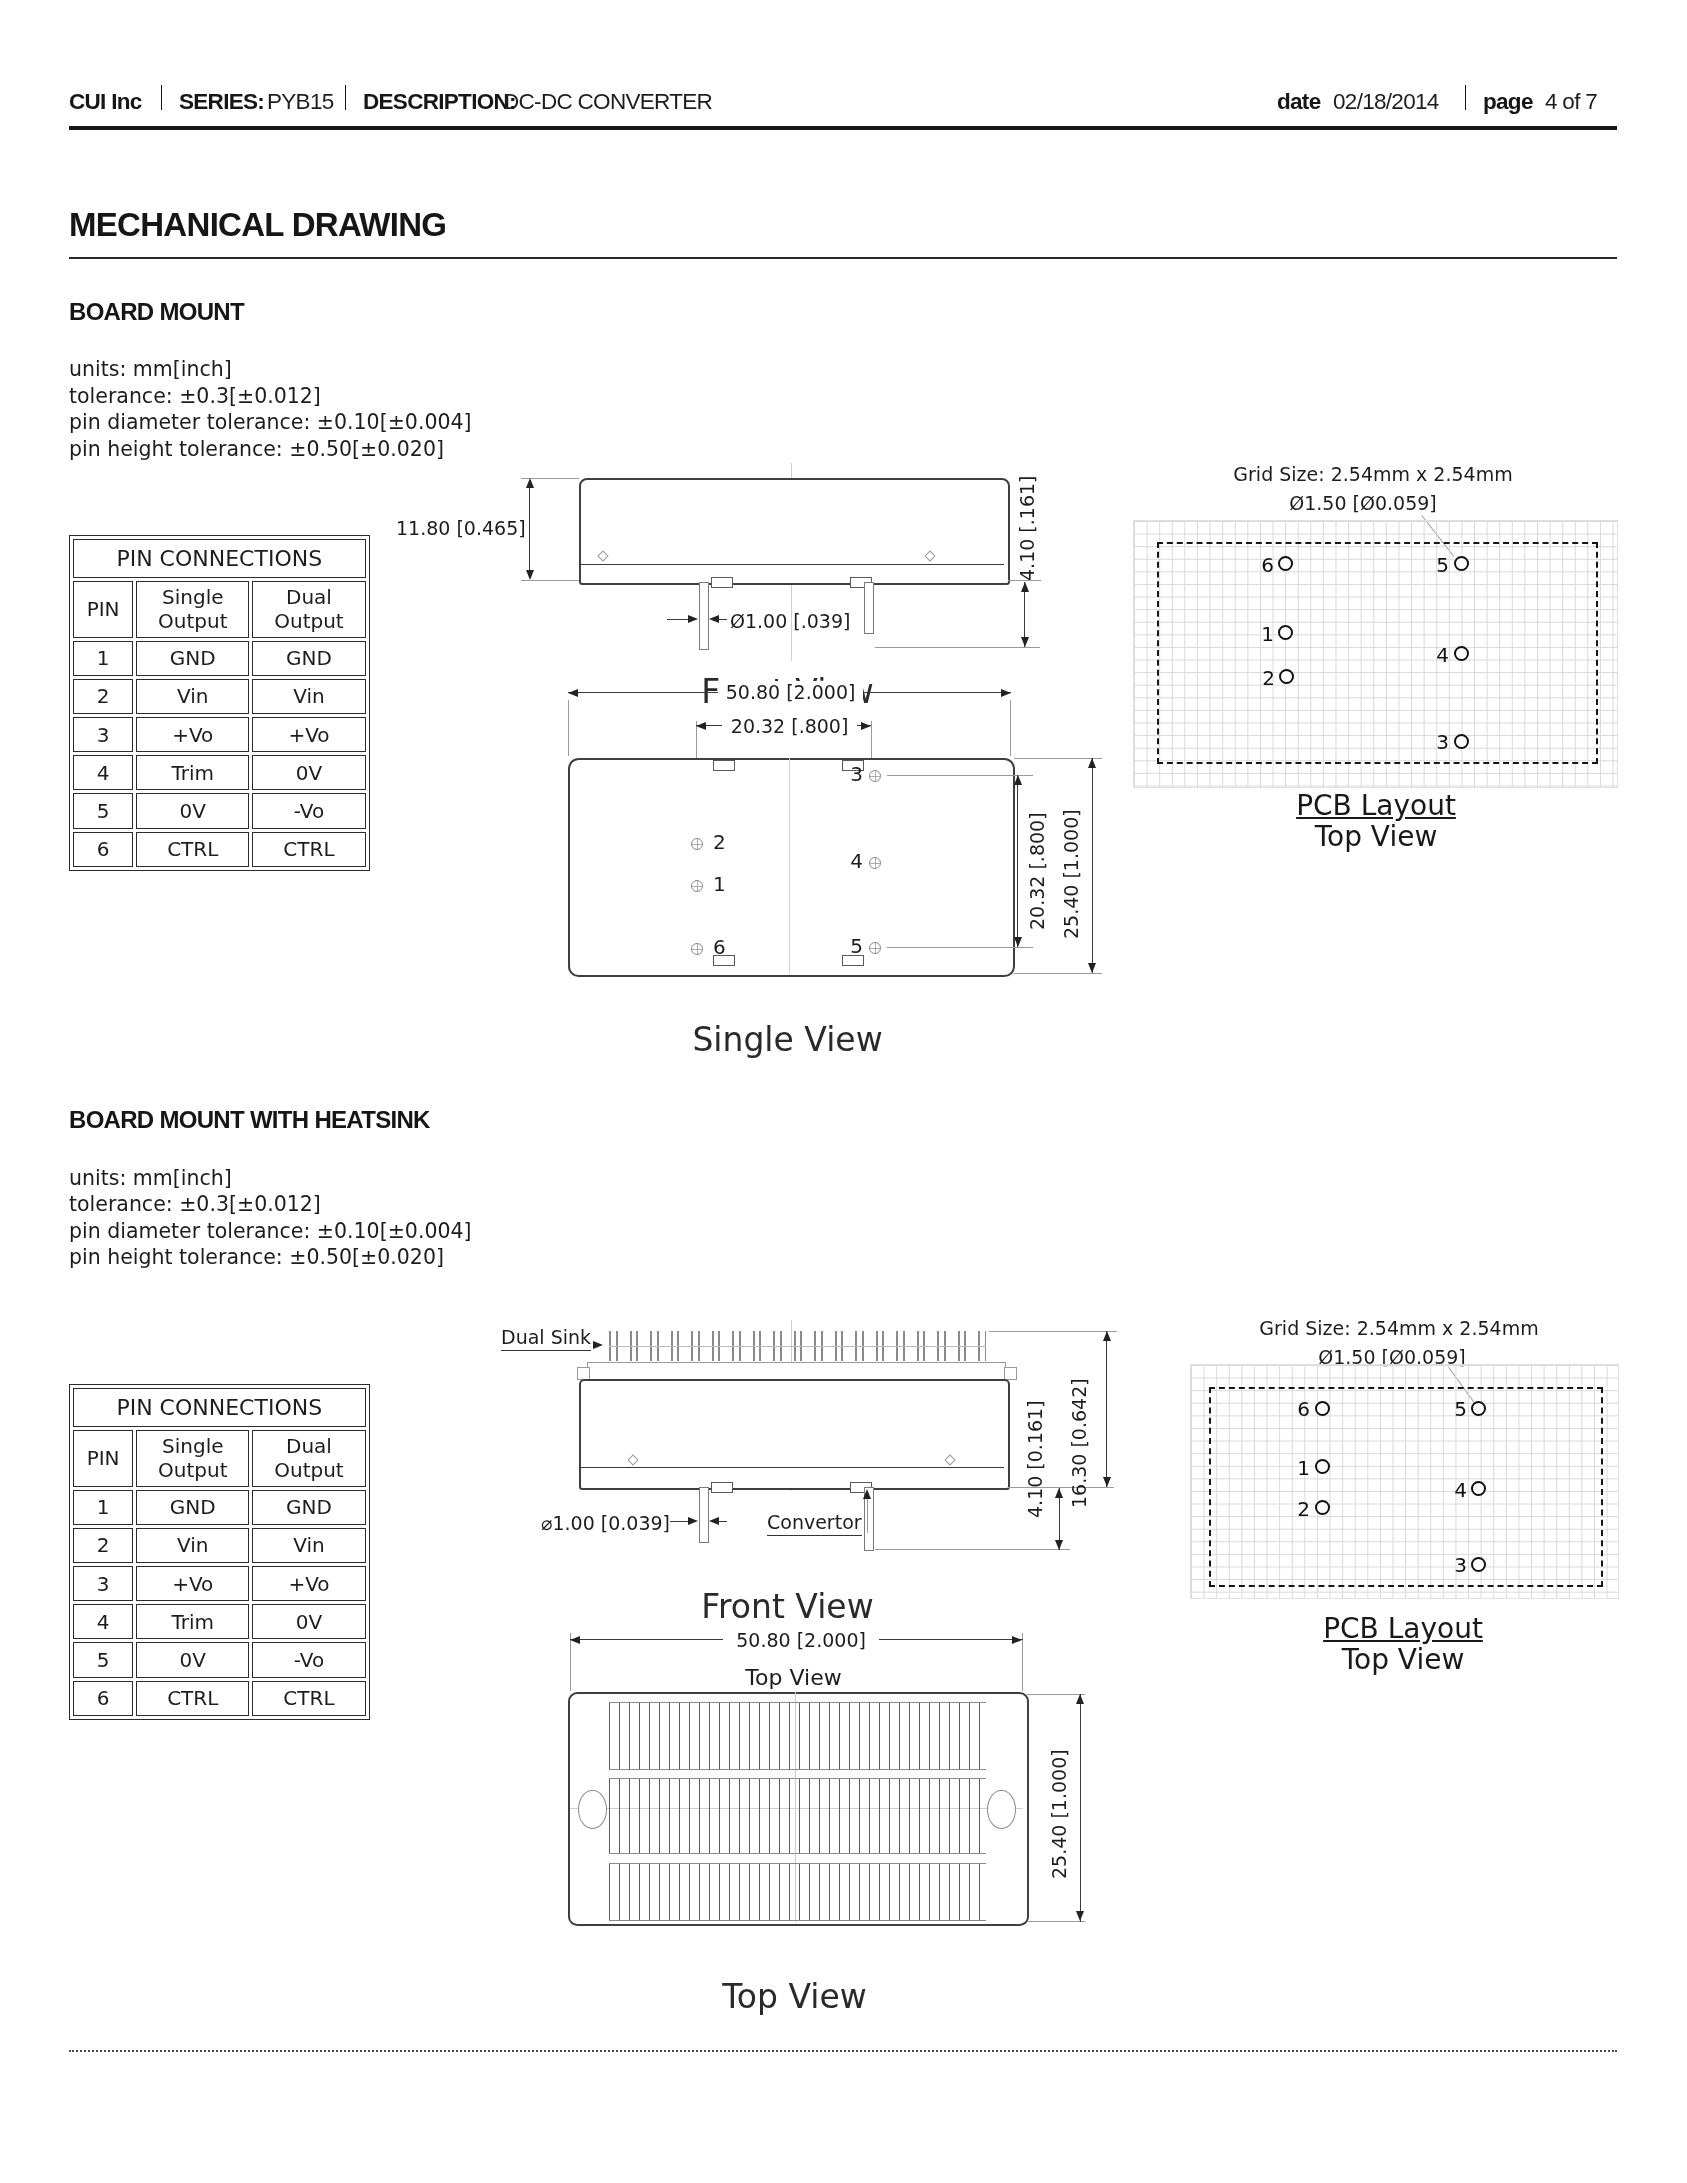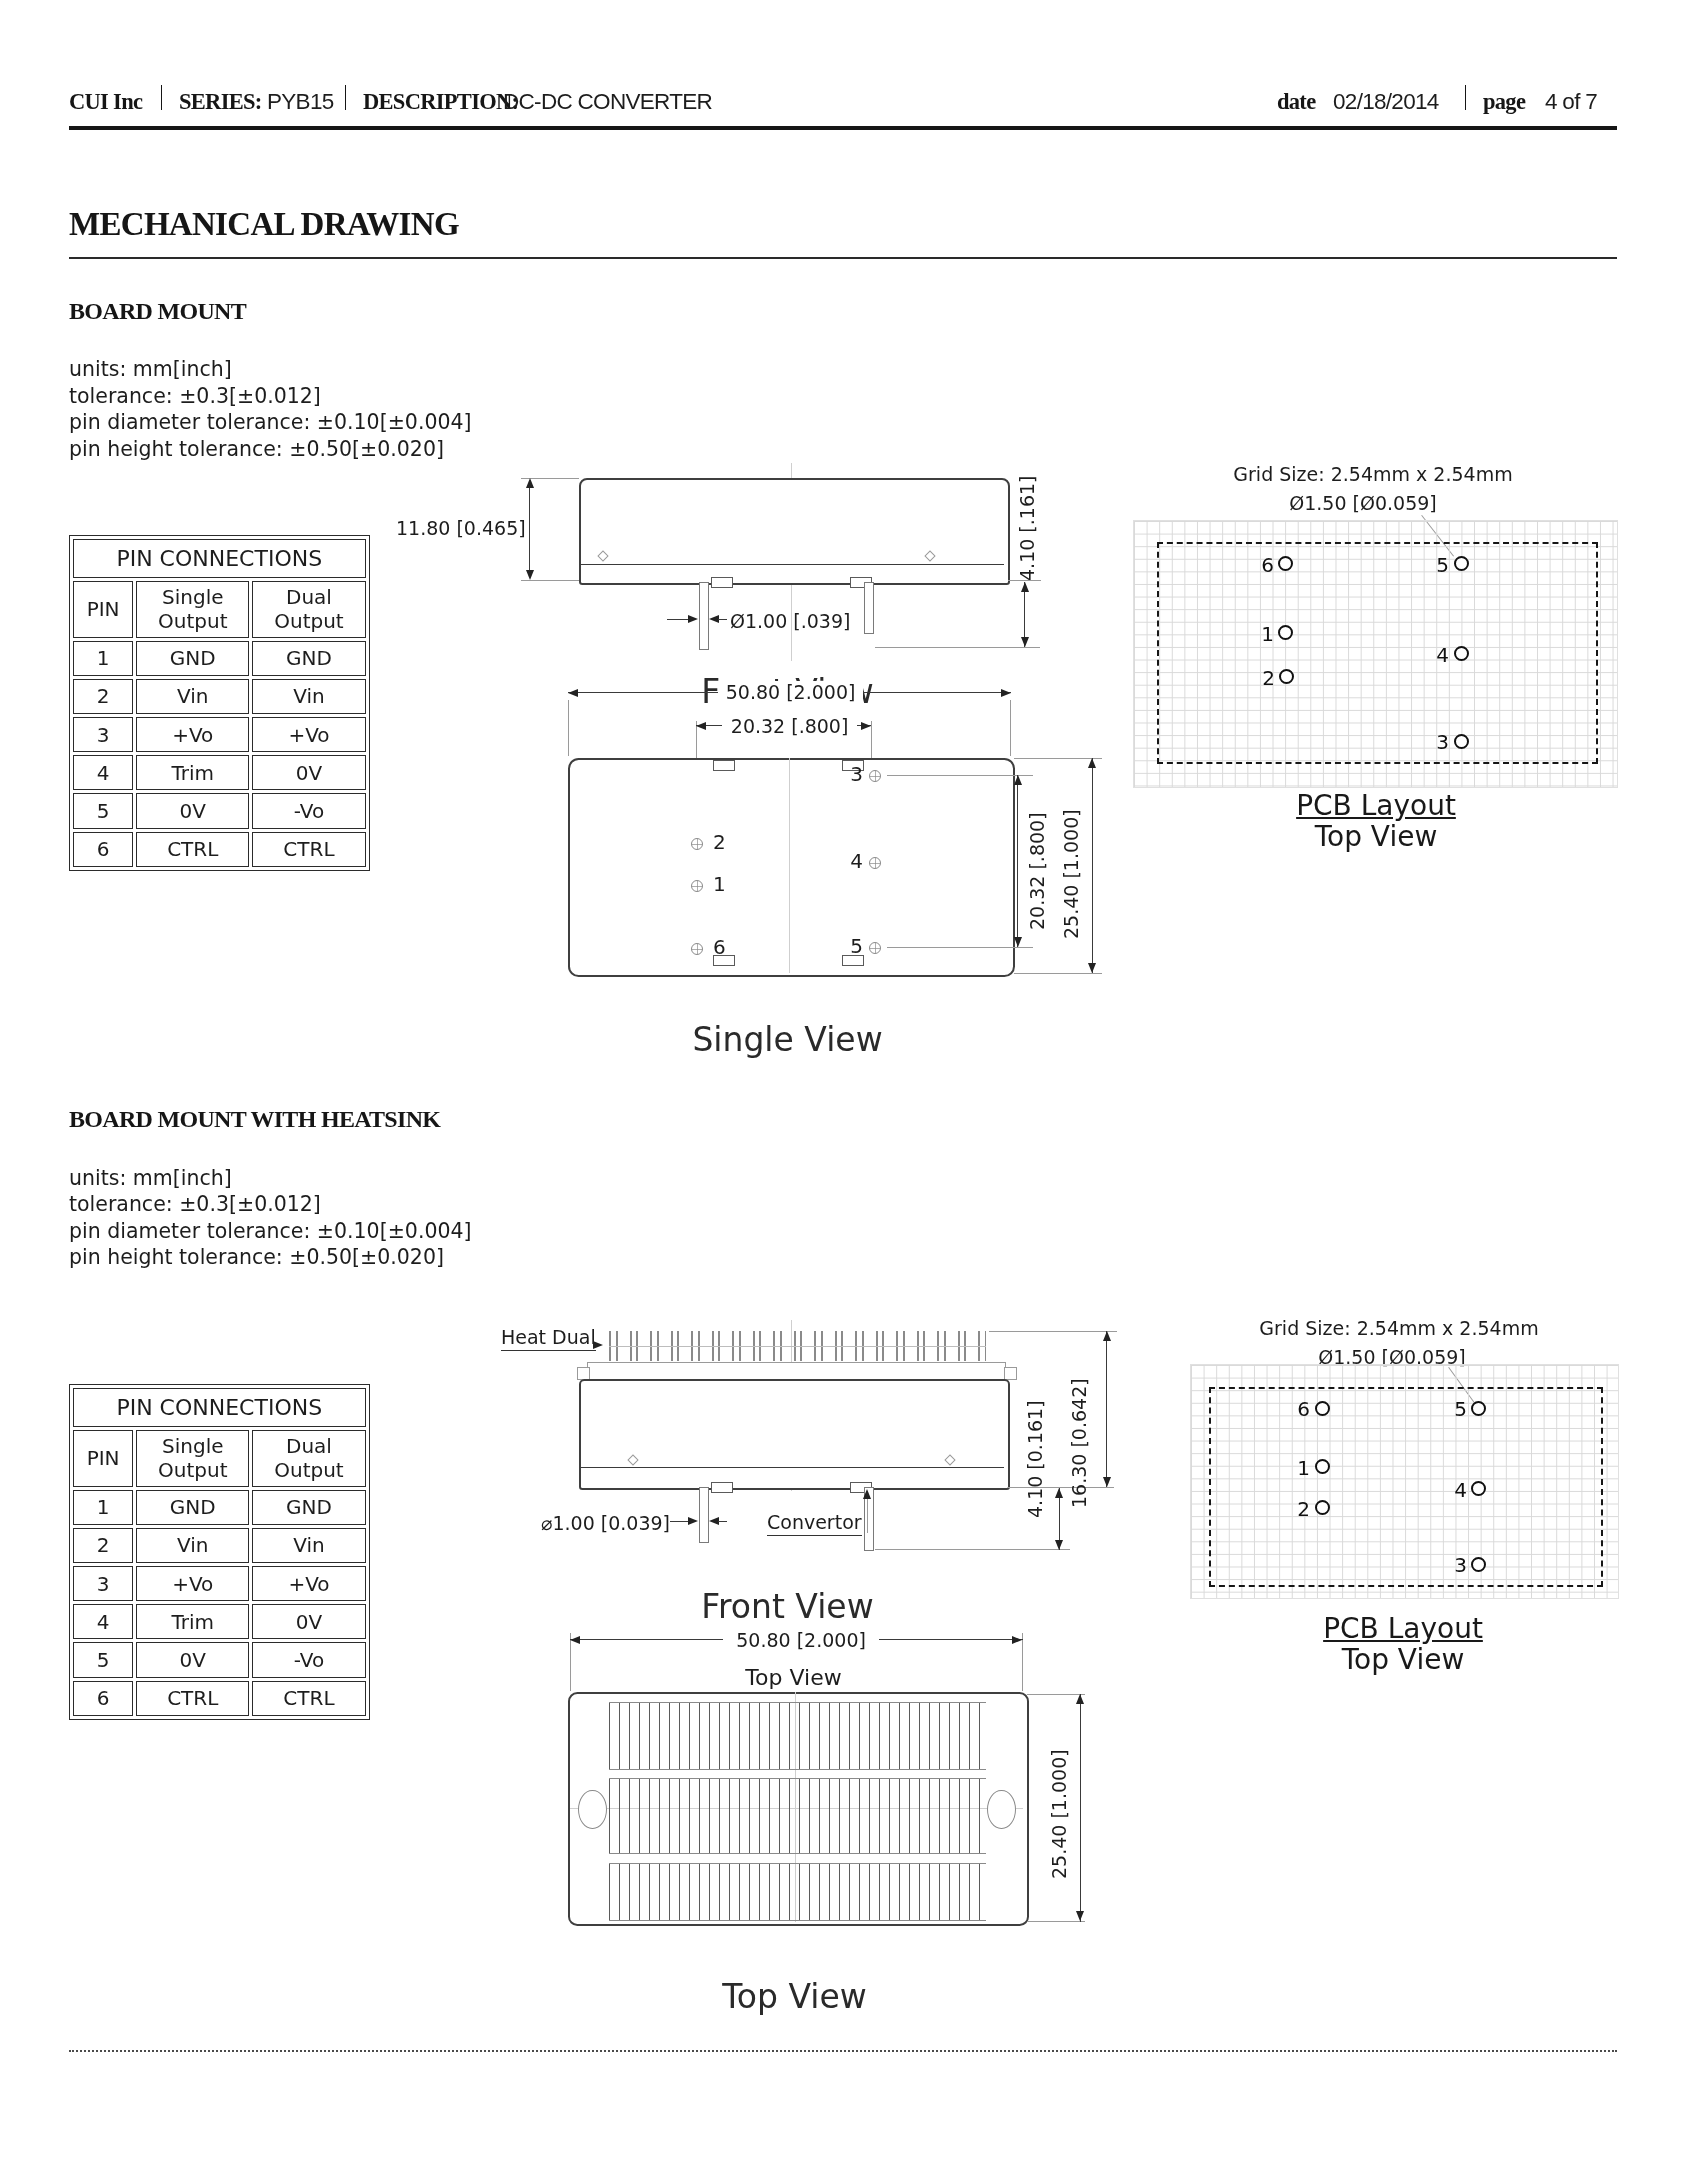--- a/index.html
+++ b/index.html
@@ -1,20 +1,20 @@
 <!DOCTYPE html>
 <html style="font-size:10.6px"><head>
 <meta charset="utf-8">
 <style>
   html,body{margin:0;padding:0;background:#ffffff;}
   .page{position:relative;width:1687px;height:2183px;background:#fff;overflow:hidden;
         font-family:"DejaVu Sans",sans-serif;color:#1d1d1d;}
   .abs{position:absolute;}
   
-  .hcond{position:absolute;font-family:Liberation Serif, serif;font-weight:bold;
+  .hcond{position:absolute;font-family:Liberation Sans, sans-serif;font-weight:bold;
          color:#161616;letter-spacing:-0.7px;white-space:nowrap;}
   
   .txt{position:absolute;white-space:nowrap;}
   .dim{position:absolute;font-size:19px;color:#1d1d1d;white-space:nowrap;text-align:right;}
   .dimc{text-align:center;}
   .bgw{background:#fff;padding:0 6.6px;}
   .vtext{position:absolute;writing-mode:vertical-rl;transform:rotate(180deg);
          font-size:19px;color:#1d1d1d;white-space:nowrap;}
   .cap{position:absolute;font-size:33px;color:#2a2a2a;text-align:center;white-space:nowrap;margin-top:40px;}
   .capm{position:absolute;font-size:28px;color:#191919;text-align:center;white-space:nowrap;}
@@ -279,21 +279,21 @@
     </tr>
     <tr>
       <td>6</td>
       <td>CTRL</td>
       <td>CTRL</td>
     </tr>
   </tbody>
     </table>
 
   <div class="chair" style="left:791px;top:1320px;width:0.7px;height:171px;"></div>
-  <div class="dim" style="left:501px;top:1326px;border-bottom:1.3px solid #333;padding-bottom:2px;">Heat Dual</div>
+  <div class="dim" style="left:501px;top:1326px;border-bottom:1.3px solid #333;padding-bottom:2px;">Dual Sink</div>
   <div class="ar ar-r" style="left:593px;top:1341px;"></div>
   <div class="fins" style="left:609px;top:1331px;width:377px;height:30px;"></div>
   <div class="hair" style="left:609px;top:1346px;width:377px;height:1.3px;background:#bdbdbd;"></div>
   <div class="abs" style="left:587px;top:1362px;width:417px;height:16px;border:1.3px solid #9a9a9a;background:#fff;"></div>
   <div class="abs" style="left:577px;top:1367px;width:10.6px;height:10.6px;border:1.3px solid #9a9a9a;background:#fff;"></div>
   <div class="abs" style="left:1004px;top:1367px;width:10.6px;height:10.6px;border:1.3px solid #9a9a9a;background:#fff;"></div>
   <div class="body-rect" style="left:579px;top:1379px;width:427px;height:107px;border-radius:5.3px 5.3px 3.3px 3.3px;"></div>
   <div class="hl" style="left:581px;top:1467px;width:423px;"></div>
   <div class="diamond" style="left:629px;top:1456px;"></div>
   <div class="diamond" style="left:946px;top:1456px;"></div>

